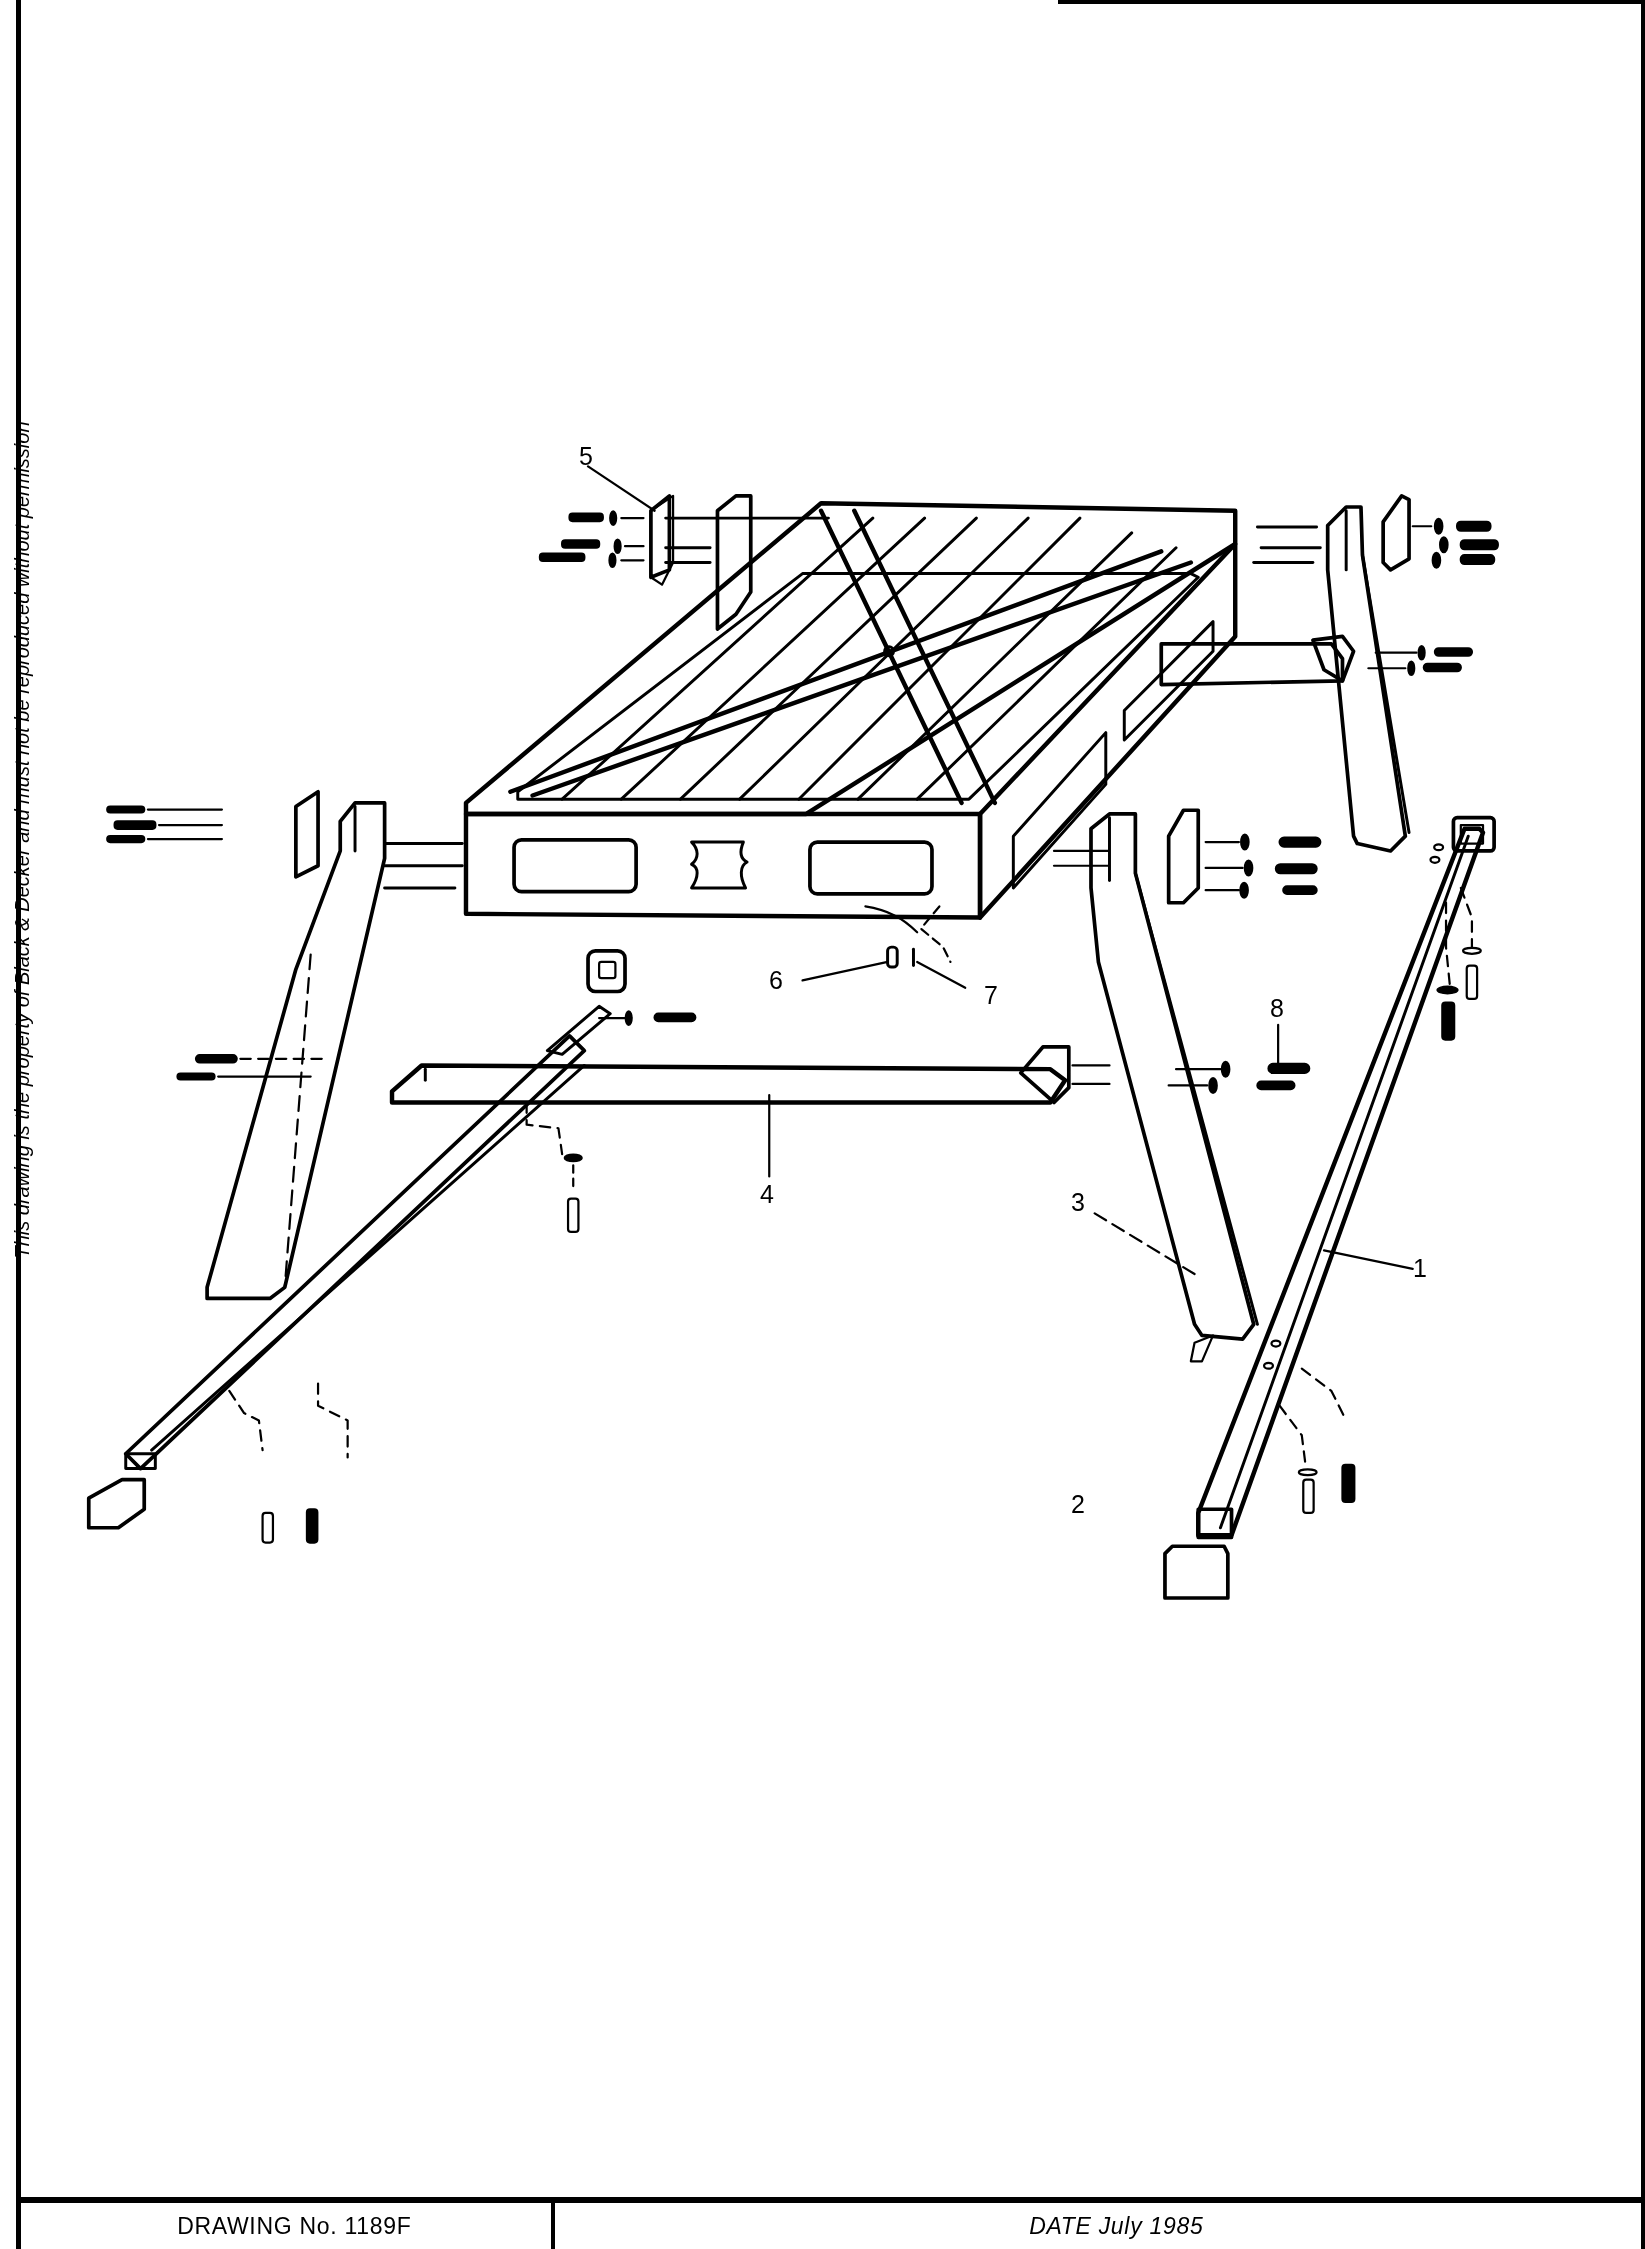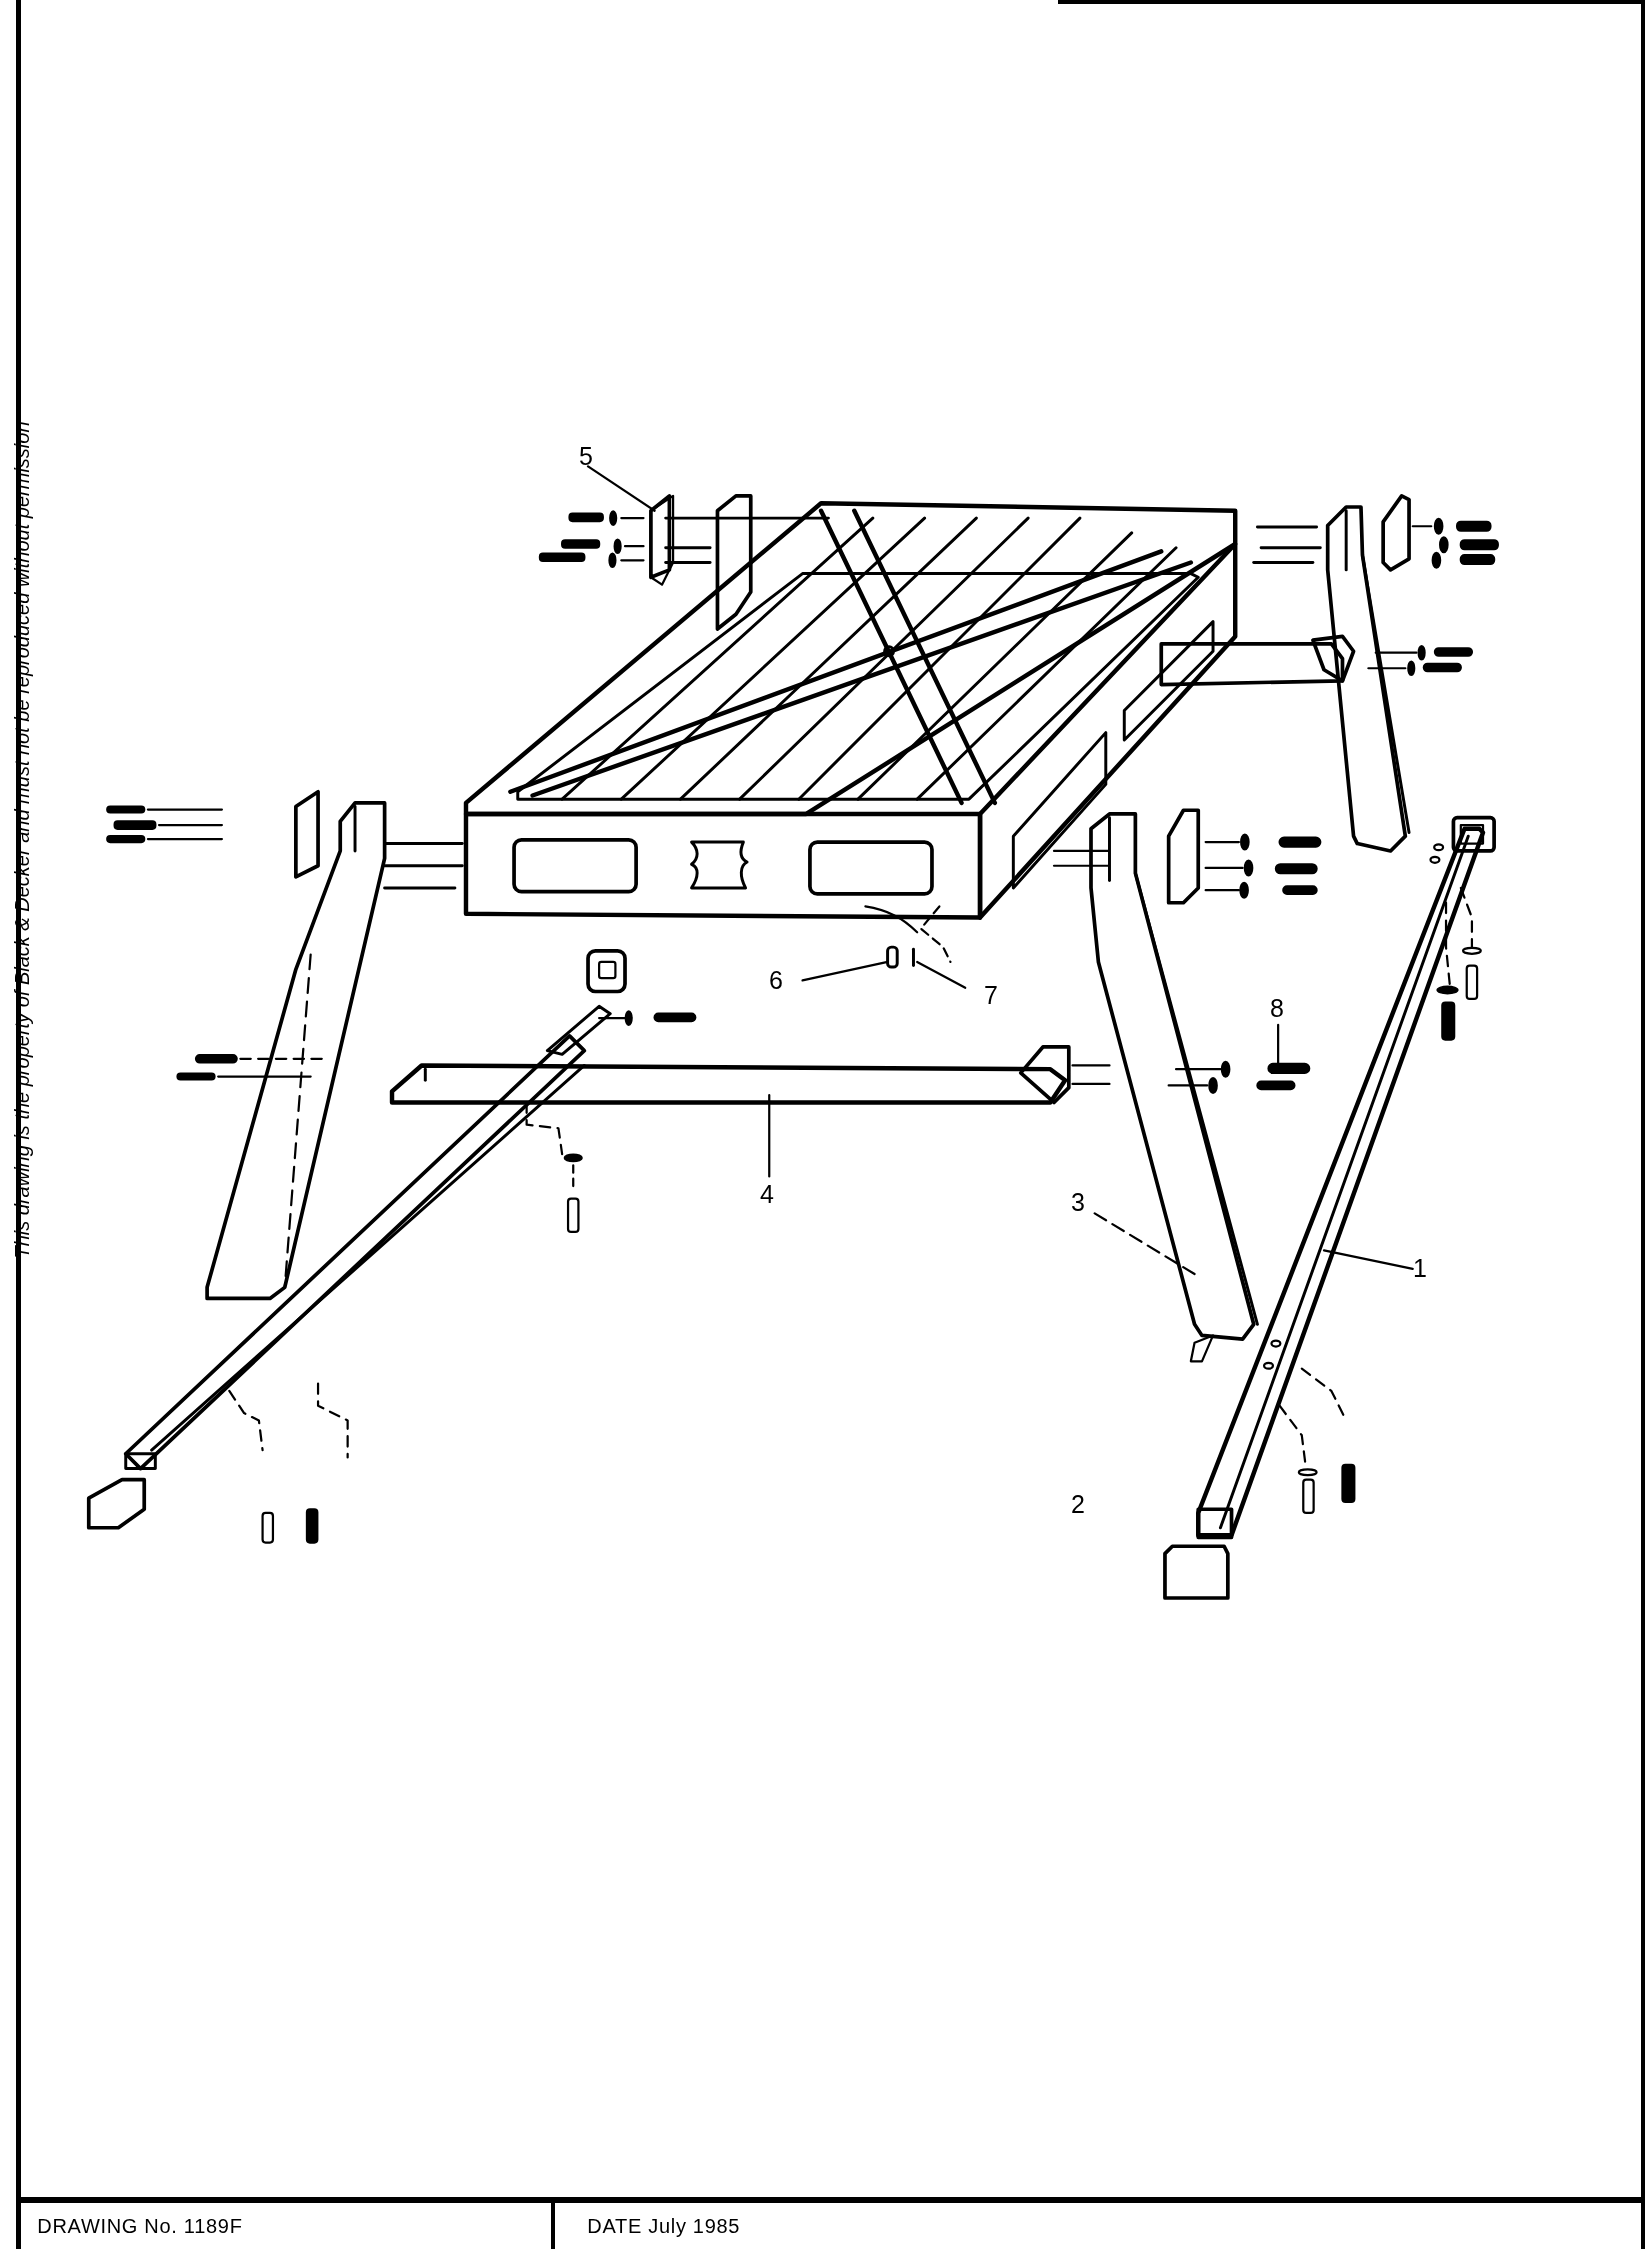--- a/index.html
+++ b/index.html
@@ -8,24 +8,24 @@
     .border-left { position: absolute; left: 16.3px; top: 0; width: 5.2px; height: 2250px; background: #000; }
     .border-right { position: absolute; left: 1641px; top: 0; width: 4.4px; height: 2250px; background: #000; }
     .border-top { position: absolute; left: 1058px; top: 0; width: 587px; height: 4.4px; background: #000; }
     .side-note {
       position: absolute; left: -755px; top: 829px; width: 1554px; height: 22px;
       transform: rotate(-90deg); transform-origin: center center;
       font-family: "Liberation Sans", sans-serif; font-style: italic; font-size: 20px;
       text-align: center; white-space: nowrap; color: #000;
     }
     .title-block { position: absolute; left: 16.3px; top: 2197px; width: 1629px; height: 53px; border-top: 6px solid #000; box-sizing: border-box; display: flex; }
-    .tb-cell { height: 100%; display: flex; align-items: center; padding-left: 21px; box-sizing: border-box; font-size: 20px; letter-spacing: 0.7px; }
+    .tb-cell { height: 100%; display: flex; align-items: center; padding-left: 21px; box-sizing: border-box; font-size: 23px; letter-spacing: 0.7px; justify-content: center; }
     .tb-cell.c1 { width: 539px; border-right: 4.4px solid #000; }
     .tb-cell.c2 { width: 539px; border-right: 4.4px solid #000; padding-left: 22px; }
-    .tb-cell.c3 { flex: 1; padding-left: 32px; }
+    .tb-cell.c3 { flex: 1; padding-left: 32px; font-style: italic; }
     svg.drawing { position: absolute; left: 0; top: 0; }
     .callout { position: absolute; font-size: 25px; font-family: "Liberation Sans", sans-serif; line-height: 1; }
   </style>
 </head>
 <body>
 
 <div class="sheet">
   <div class="border-left"></div>
   <div class="border-right"></div>
   <div class="border-top"></div>

